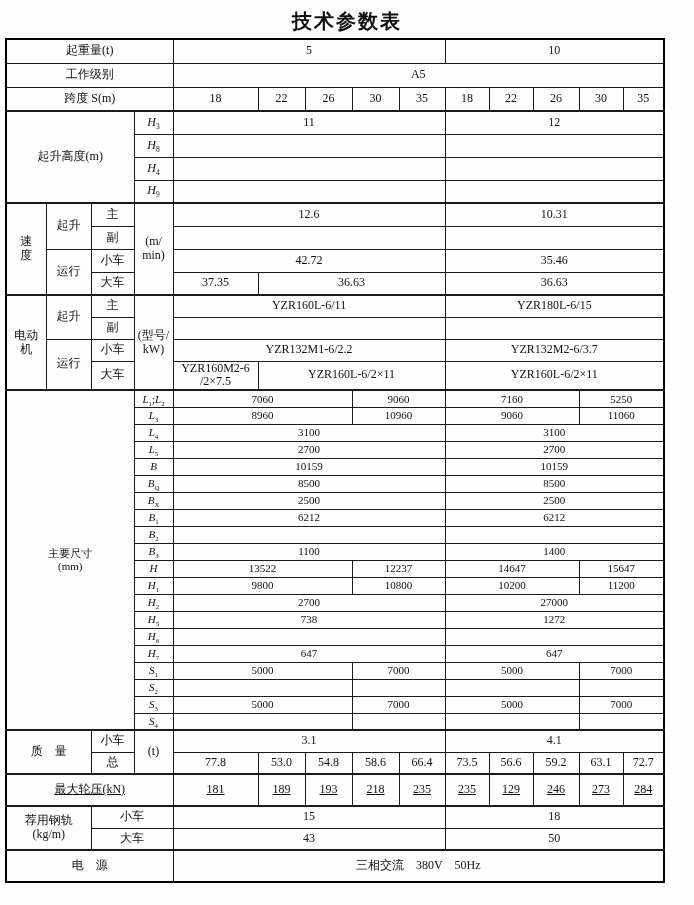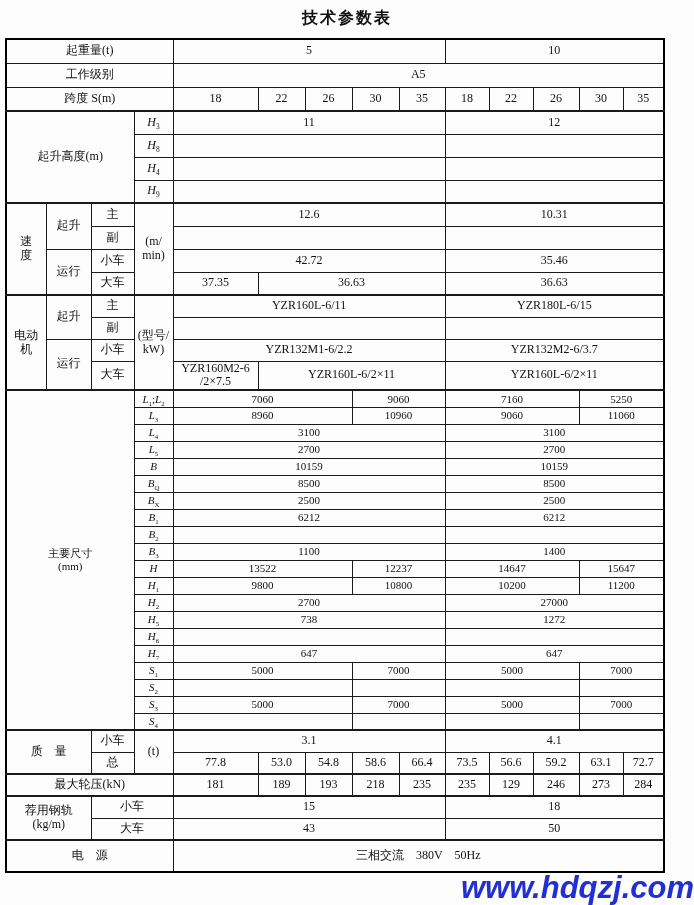--- a/index.html
+++ b/index.html
@@ -3,42 +3,42 @@
 <meta charset="utf-8">
 <style>
   * { margin: 0; padding: 0; box-sizing: border-box; }
   body { background: #e8e8e8; font-family: "Liberation Serif", "DejaVu Serif", serif; }
   .page {
     position: relative; width: 694px; height: 905px;
     background: #fdfdfd; overflow: hidden; color: #111;
   }
   .title {
     position: absolute; top: 8px; left: 0; width: 100%;
-    text-align: center; font-weight: bold; font-size: 16px;
+    text-align: center; font-weight: bold; font-size: 20px;
     letter-spacing: 2px; font-family: "Liberation Sans", "DejaVu Sans", sans-serif;
   }
   .tbl-wrap { position: absolute; left: 5px; top: 38px; }
   table {
     border-collapse: collapse; table-layout: fixed; width: 658px;
     border: 2px solid #000;
   }
   td {
     border: 1px solid #1a1a1a;
     text-align: center; vertical-align: middle;
     padding: 0 2px; font-size: 12px; line-height: 1.15;
     white-space: pre-line; overflow: hidden;
   }
   tr.sec td { border-top-width: 2px; }
   tr.s-header td { height: 24px; }
   tr.s-hoist  td { height: 23px; }
   tr.s-speed  td { height: 23px; }
   tr.s-motor  td { height: 22px; }
   tr.s-dims   td { height: 17px; font-size: 11px; }
   tr.s-mass   td { height: 22px; }
-  tr.s-wheel  td { height: 22px; }
+  tr.s-wheel  td { height: 32px; text-decoration: underline; }
   tr.s-rail   td { height: 22px; }
   tr.s-power  td { height: 32px; margin-top: 37px; }
   td i { font-style: italic; }
   td sub { font-size: 0.62em; line-height: 0; }
   .footnote {
     position: absolute; left: 34px; top: 886px;
     font-size: 17px; font-weight: bold;
     font-family: "Liberation Sans", "DejaVu Sans", sans-serif;
     margin-top: 28px;
   }
@@ -335,14 +335,13 @@
           </tr>
           <tr class="s-power sec">
             <td colspan="4">电　源</td>
             <td colspan="10">三相交流　380V　50Hz</td>
           </tr>
         </tbody>
     </table>
   </div>
 
   <div class="footnote">本样所提供重量为设计值，制造值为±5—15%。</div>
-  <div class="watermark" style="color: rgb(33, 48, 210);">www.hdqzj.com</div>
 </div>
 
 </body></html>

